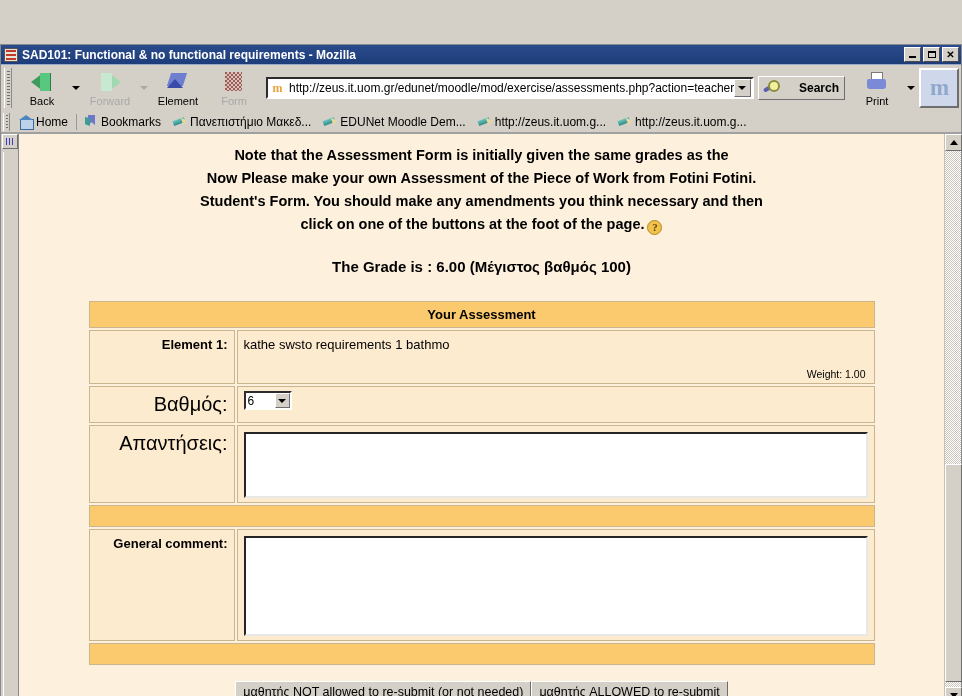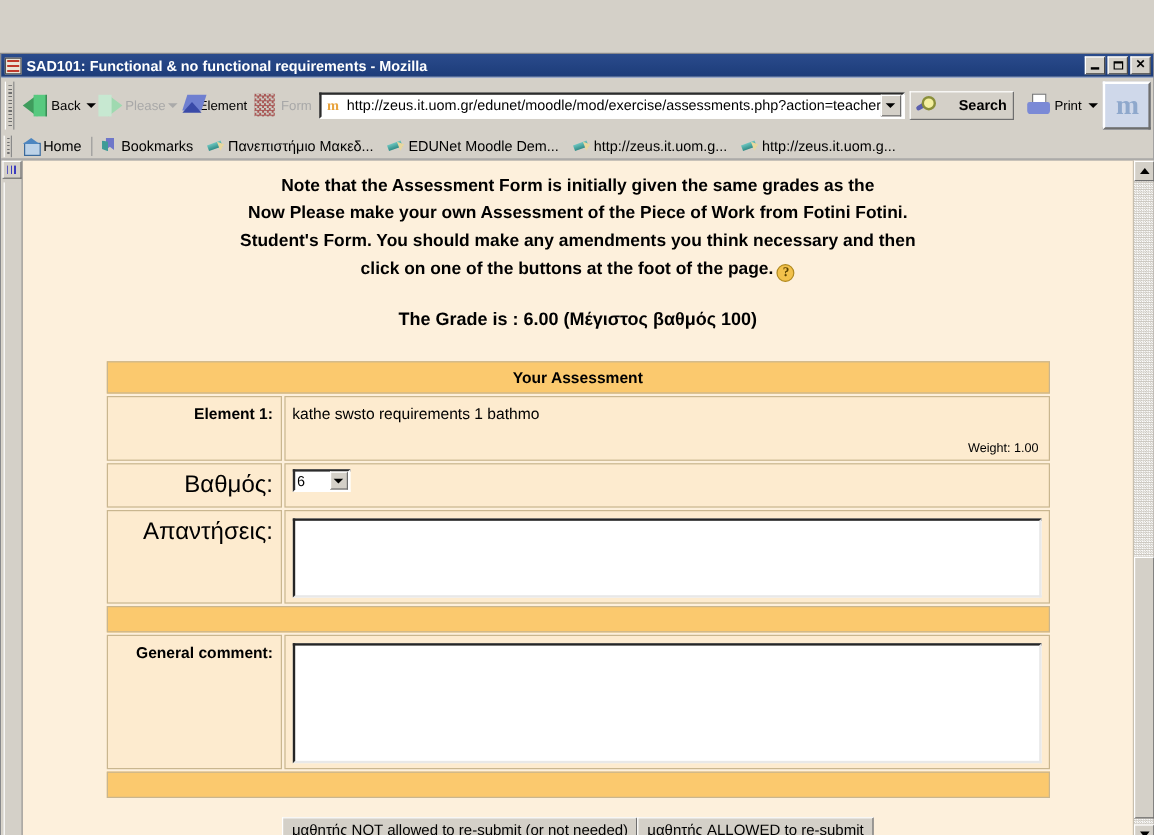--- a/index.html
+++ b/index.html
@@ -36,21 +36,21 @@
 
   
   .toolbar-wrap { background: #d4d0c8; border-bottom: 1px solid #a0a0a0; }
   .nav-toolbar { height: 46px; display: flex; align-items: center; padding: 0 2px; }
   .grippy { width: 8px; height: 40px; margin: 0 2px 0 1px; flex: 0 0 8px;
             background: #d4d0c8; border-left: 1px solid #fff; border-right: 1px solid #8a8a8a;
             position: relative; }
   .grippy::after { content:""; position:absolute; left:2px; top:3px; width:3px; height:34px;
     background: repeating-linear-gradient(to bottom, #6f6f6f 0 1px, transparent 1px 3px); }
 
-  .navbtn { width: 56px; height: 44px; display: flex; flex-direction: row;
+  .navbtn { width: 56px; height: 44px; display: flex; flex-direction: column;
             align-items: center; justify-content: center; flex: 0 0 auto; }
   .navbtn .lbl { font-size: 11px; color: #000; margin-top: 1px; }
   .navbtn.disabled .lbl { color: #a8a8a8; }
   .ico { width: 26px; height: 24px; position: relative; }
 
   
   .arrow3d { width: 0; height: 0; position: absolute; top: 3px; }
   .back-ico .a1 { left:2px; border-top: 9px solid transparent; border-bottom: 9px solid transparent;
     border-right: 12px solid #3f9c5d; }
   .back-ico .a2 { left:11px; top:3px; width:11px; height:18px; background:#57c97f;
@@ -277,21 +277,21 @@
       </div>
       <div class="dropmark">
           <div class="caret"></div>
         </div>
 
       <div class="navbtn disabled">
         <div class="ico fwd-ico">
           <div class="arrow3d a1"></div>
             <div class="a2" style="position:absolute"></div>
         </div>
-        <div class="lbl">Please</div>
+        <div class="lbl">Forward</div>
       </div>
       <div class="dropmark">
           <div class="caret dim"></div>
         </div>
 
       <div class="navbtn">
         <div class="ico reload-ico">
           <div class="r1"></div>
             <div class="r2"></div>
         </div>

